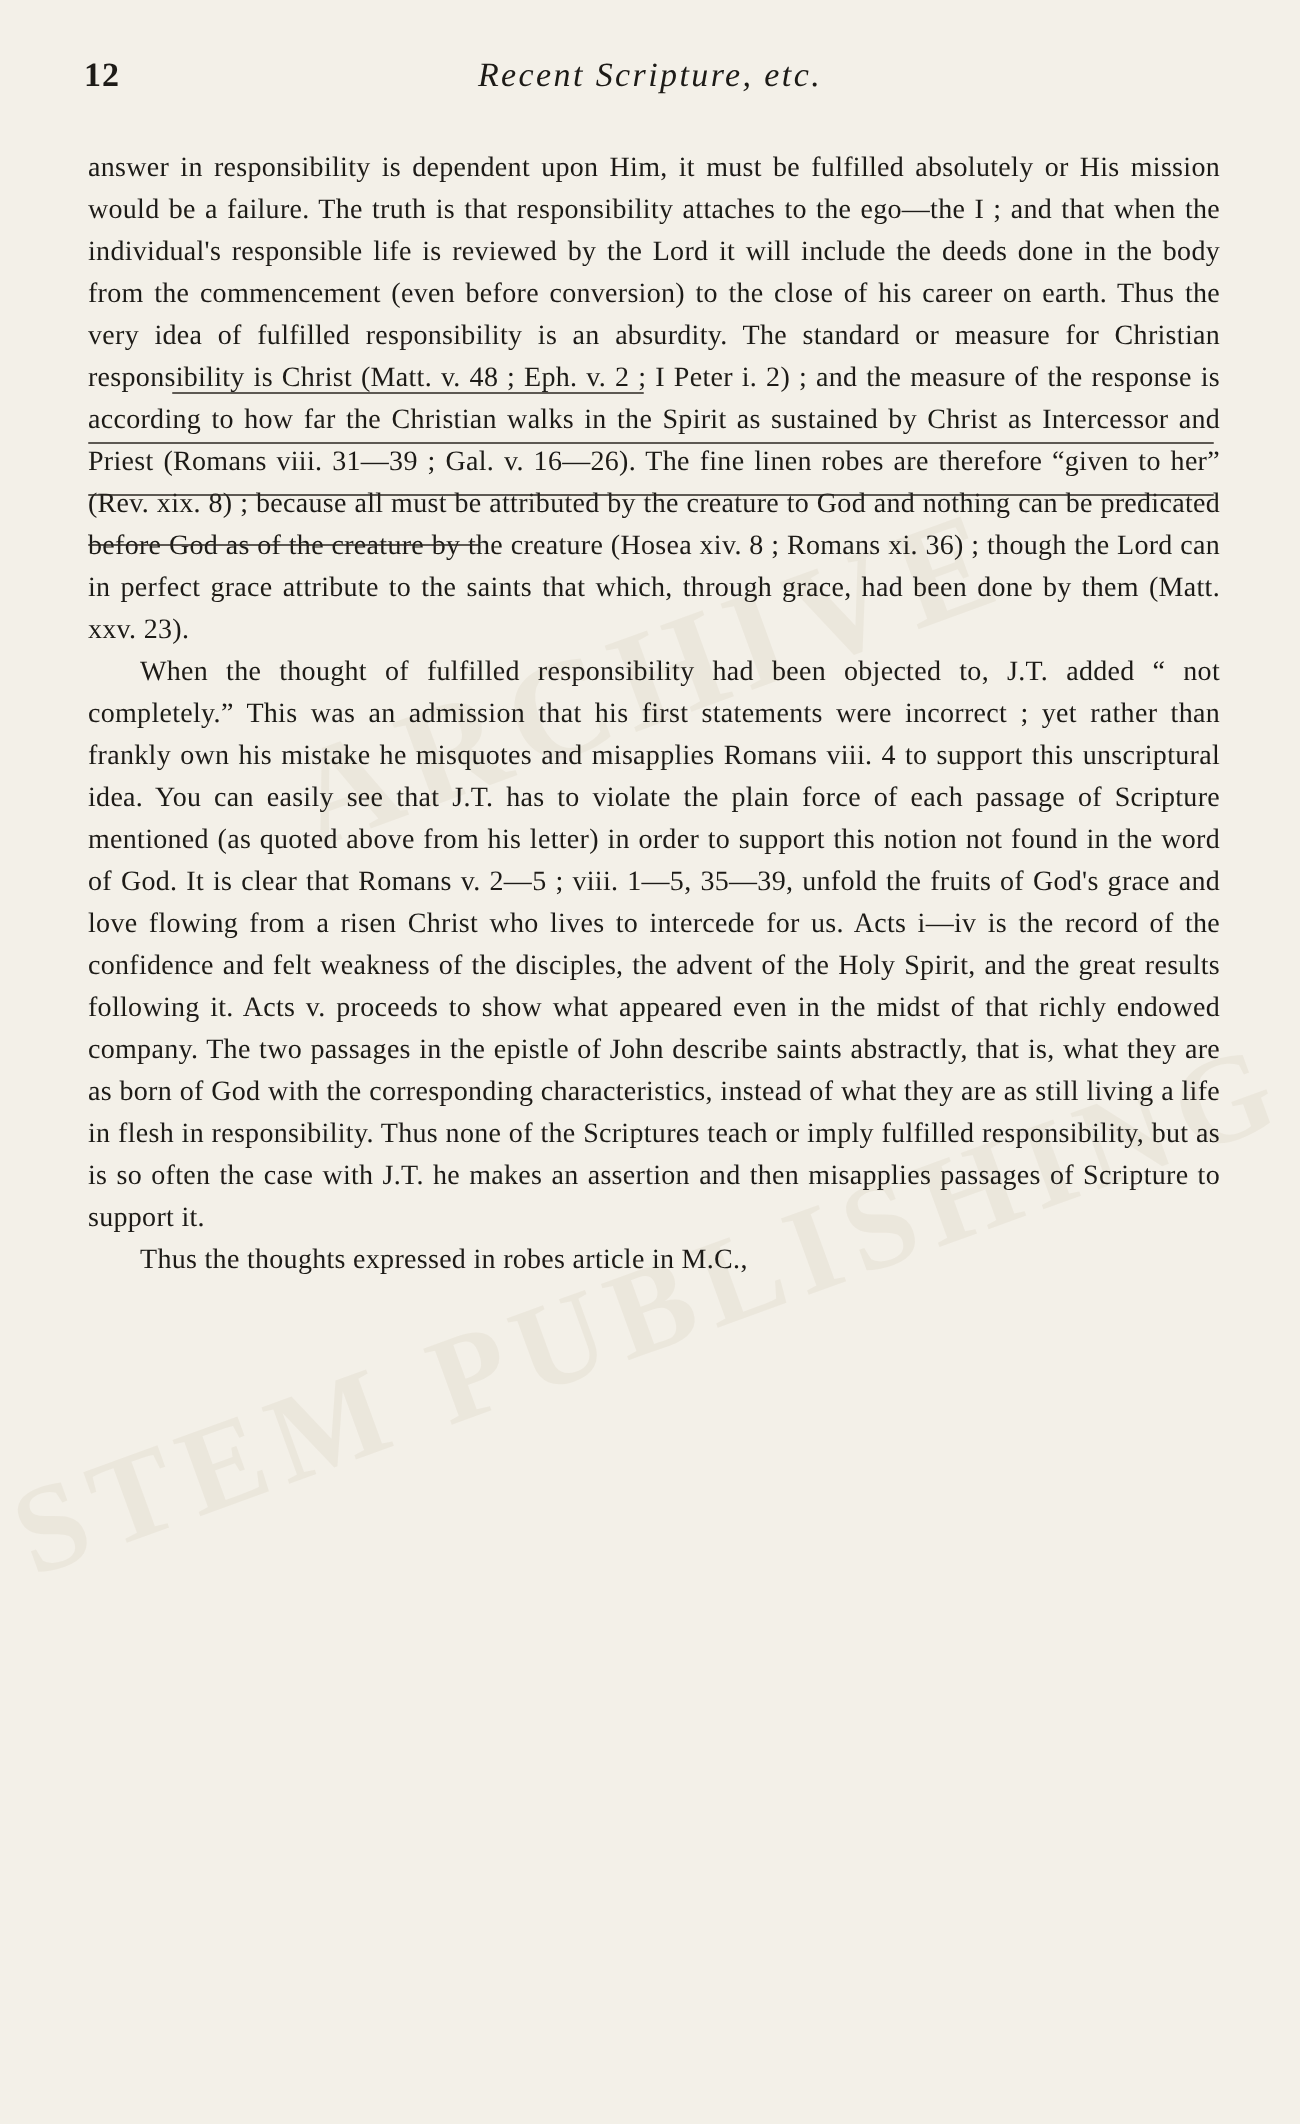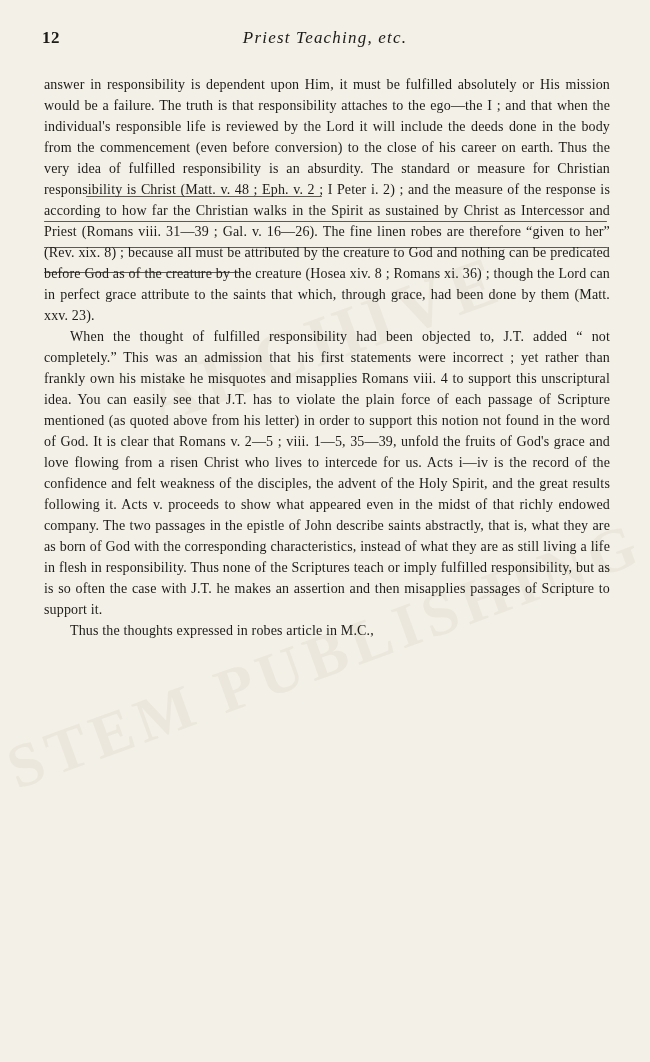--- a/index.html
+++ b/index.html
@@ -116,21 +116,21 @@
 
 <div class="page">
 
   <div class="watermark">
     <div class="watermark-text">ARCHIVE</div>
     <div class="watermark-text second">STEM PUBLISHING</div>
   </div>
 
   <header class="page-header">
     <div class="folio">12</div>
-    <div class="running-head">Priest Teaching, etc.</div>
+    <div class="running-head">Recent Scripture, etc.</div>
   </header>
 
   <div class="body-text">
     <p class="para no-indent">answer in responsibility is dependent upon Him, it must be fulfilled absolutely or His mission would be a failure. The truth is that responsibility attaches to the ego—the I ; and that when the individual's responsible life is reviewed by the Lord it will include the deeds done in the body from the commencement (even before conversion) to the close of his career on earth. Thus the very idea of fulfilled responsibility is an absurdity. The standard or measure for Christian responsibility is Christ (Matt. v. 48 ; Eph. v. 2 ; I Peter i. 2) ; and the measure of the response is according to how far the Christian walks in the Spirit as sustained by Christ as Intercessor and Priest (Romans viii. 31—39 ; Gal. v. 16—26). The fine linen robes are therefore “given to her” (Rev. xix. 8) ; because all must be attributed by the creature to God and nothing can be predicated before God as of the creature by the creature (Hosea xiv. 8 ; Romans xi. 36) ; though the Lord can in perfect grace attribute to the saints that which, through grace, had been done by them (Matt. xxv. 23).</p>
     <p class="para">When the thought of fulfilled responsibility had been objected to, J.T. added “ not completely.” This was an admission that his first statements were incorrect ; yet rather than frankly own his mistake he misquotes and misapplies Romans viii. 4 to support this unscriptural idea. You can easily see that J.T. has to violate the plain force of each passage of Scripture mentioned (as quoted above from his letter) in order to support this notion not found in the word of God. It is clear that Romans v. 2—5 ; viii. 1—5, 35—39, unfold the fruits of God's grace and love flowing from a risen Christ who lives to intercede for us. Acts i—iv is the record of the confidence and felt weakness of the disciples, the advent of the Holy Spirit, and the great results following it. Acts v. proceeds to show what appeared even in the midst of that richly endowed company. The two passages in the epistle of John describe saints abstractly, that is, what they are as born of God with the corresponding characteristics, instead of what they are as still living a life in flesh in responsibility. Thus none of the Scriptures teach or imply fulfilled responsibility, but as is so often the case with J.T. he makes an assertion and then misapplies passages of Scripture to support it.</p>
     <p class="para">Thus the thoughts expressed in robes article in M.C.,</p>
   </div>
 
   <div class="mark-line m1"></div>
   <div class="mark-line m2"></div>

